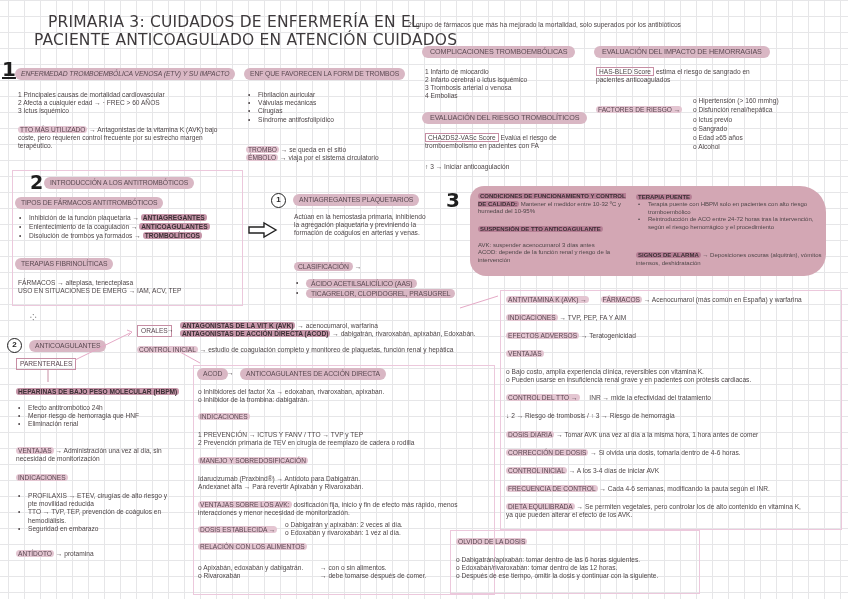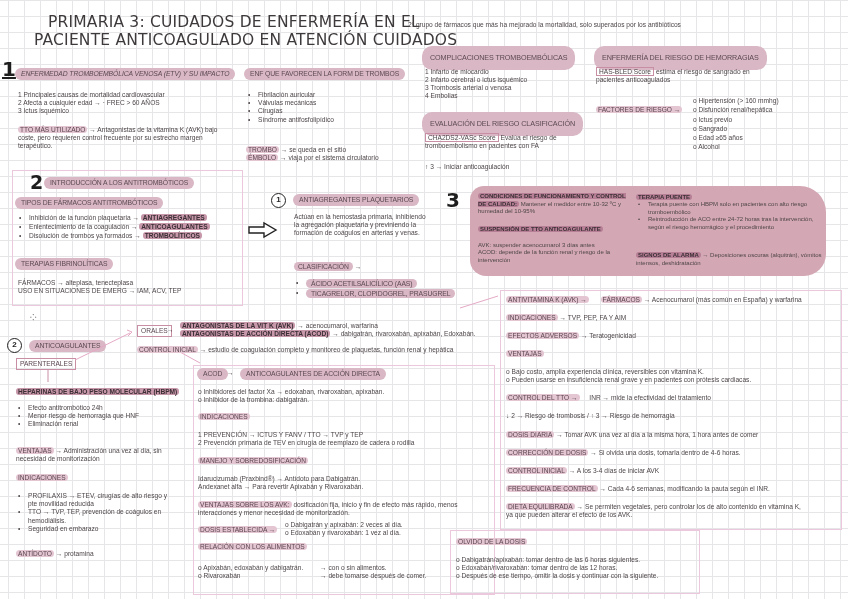--- a/index.html
+++ b/index.html
@@ -16,21 +16,21 @@
     background-position: 8px 0;
   }
   .abs { position: absolute; }
   .t { font-size: 6.6px; line-height: 8.2px; color: #4e4648; white-space: nowrap; }
   .tw { white-space: normal; }
   .pill {
     display: inline-block; background: #d9b7c4; color: #5c4a52;
     border-radius: 8px; padding: 1px 6px; font-size: 6.8px; line-height: 10px;
     white-space: nowrap; letter-spacing: -0.1px;
   }
-  .pill-lg { font-size: 7.2px; line-height: 12px; padding: 6px 8px; border-radius: 10px; }
+  .pill-lg { font-size: 7.2px; line-height: 12px; padding: 0 8px; border-radius: 10px; }
   .hl { background: #e4c6d2; border-radius: 4px; padding: 0 2px; color: #5a4650; }
   .hl-dark { background: #c797aa; border-radius: 3px; padding: 0 2px; color: #3b2f34; font-weight: bold; }
   .boxed { border: 1px solid #c78ea4; padding: 0 2px; }
   .frame { border: 1.5px solid #ecc8dc; }
   .title {
     font-size: 15.5px; line-height: 17px; color: #3e3a3c; letter-spacing: 0.2px;
     font-family: "DejaVu Sans", sans-serif; font-weight: normal;
   }
   .num-big { font-family: "DejaVu Sans", sans-serif; font-weight: bold; color: #1e1e1e; }
   .circle-num {
@@ -78,31 +78,31 @@
   <span class="hl">ÉMBOLO</span>
   <span>→ viaja por el sistema circulatorio</span>
 </div>
 
 <div class="abs pill pill-lg" style="left:422px; top:46px;">COMPLICACIONES TROMBOEMBÓLICAS</div>
 <div class="abs t" style="left:425px; top:68px;">1   Infarto de miocardio</div>
 <div class="abs t" style="left:425px; top:76px;">2   Infarto cerebral o ictus isquémico</div>
 <div class="abs t" style="left:425px; top:84px;">3   Trombosis arterial o venosa</div>
 <div class="abs t" style="left:425px; top:92px;">4   Embolias</div>
 
-<div class="abs pill pill-lg" style="left:422px; top:112px;">EVALUACIÓN DEL RIESGO CLASIFICACIÓN</div>
+<div class="abs pill pill-lg" style="left:422px; top:112px;">EVALUACIÓN DEL RIESGO TROMBOLÍTICOS</div>
 <div class="abs t tw" style="left:425px; top:134px; width:160px;">
   <span class="boxed">CHA2DS2-VASc Score</span>
   <span>Evalúa el riesgo de tromboembolismo en pacientes con FA</span>
 </div>
 <div class="abs t" style="left:425px; top:163px;">
   <span style="font-weight:bold; color:#222;">↑</span>
   <span>3 → Iniciar anticoagulación</span>
 </div>
 
-<div class="abs pill pill-lg" style="left:594px; top:46px;">ENFERMERÍA DEL RIESGO DE HEMORRAGIAS</div>
+<div class="abs pill pill-lg" style="left:594px; top:46px;">EVALUACIÓN DEL IMPACTO DE HEMORRAGIAS</div>
 <div class="abs t tw" style="left:596px; top:68px; width:182px;">
   <span class="boxed">HAS-BLED Score</span>
   <span>estima el riesgo de sangrado en pacientes anticoagulados</span>
 </div>
 <div class="abs t" style="left:596px; top:106px;">
   <span class="hl">FACTORES DE RIESGO →</span>
 </div>
 <div class="abs t" style="left:693px; top:96px; line-height:9.3px;">
   <div>o Hipertensión (&gt; 160 mmhg)</div>
   <div>o Disfunción renal/hepática</div>

